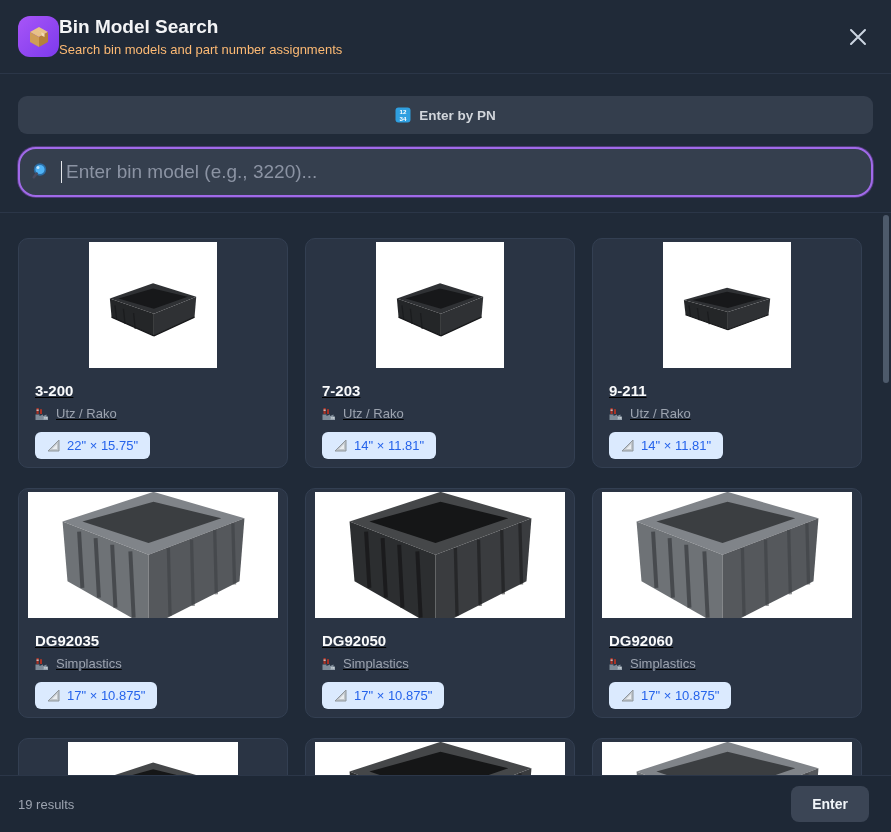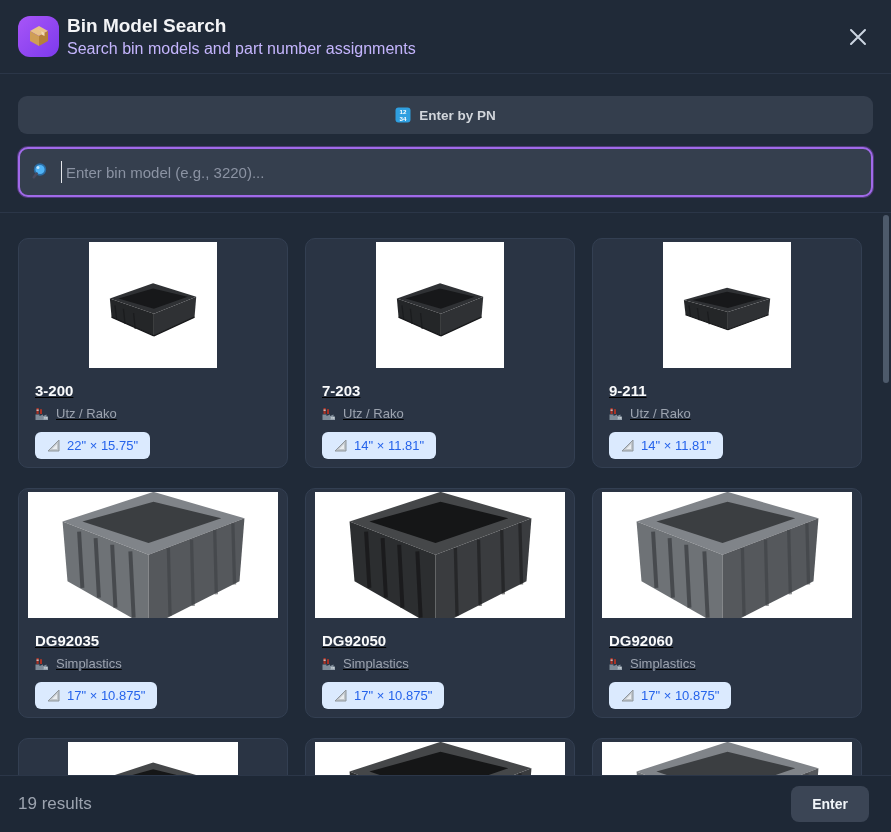--- a/index.html
+++ b/index.html
@@ -2,38 +2,38 @@
 <html><head>
 <meta charset="utf-8">
 <style>
   html,body{margin:0;padding:0;background:#10161f;}
   *{box-sizing:border-box;font-family:"Liberation Sans",sans-serif;}
   .modal{position:relative;width:891px;height:832px;background:#202a38;overflow:hidden;}
 
   
   .header{display:flex;align-items:center;justify-content:space-between;height:74px;
     padding:0 18px;border-bottom:1px solid #2b3648;}
-  .header-left{display:flex;align-items:center;gap:8px;}
+  .header-left{display:flex;align-items:center;gap:0;}
   .app-icon{width:41px;height:41px;border-radius:12px;display:flex;align-items:center;justify-content:center;
     background:linear-gradient(135deg,#a855f7 0%,#7c3aed 100%);}
   .title{font-size:19px;font-weight:700;color:#f3f4f6;line-height:1.2;}
-  .subtitle{font-size:16px;color:#c4b5fd;margin-top:3px;}
+  .subtitle{font-size:13px;color:#fdba74;margin-top:3px;}
   .close-x{background:none;border:none;cursor:pointer;padding:6px;display:flex;}
 
   
   .top-section{padding:22px 18px 15px;border-bottom:1px solid #2b3648;}
   .tabs{display:flex;gap:8px;}
   .tab{flex:1;height:38px;border:none;border-radius:9px;display:flex;align-items:center;justify-content:center;
     gap:8px;font-size:13.5px;font-weight:600;cursor:pointer;background:#343e4d;color:#d1d5db;}
   .tab.active{background:#8b2be2;color:#ffffff;}
 
   
   .search-wrap{position:relative;margin-top:13px;height:50px;}
-  .search-input{width:100%;height:50px;background:#353f4e;border:2px solid #a06ae8;border-radius:10px;
-    box-shadow:0 0 0 1px rgba(168,85,247,.35);color:#e5e7eb;font-size:15px;padding:0 16px 0 46px;outline:none;}
+  .search-input{width:100%;height:50px;background:#353f4e;border:2px solid #a06ae8;border-radius:18px;
+    box-shadow:0 0 0 1px rgba(168,85,247,.35);color:#e5e7eb;font-size:19px;padding:0 16px 0 46px;outline:none;}
   .search-input::placeholder{color:#8b93a3;}
   .search-icon{position:absolute;left:14px;top:15px;pointer-events:none;}
   .caret{position:absolute;left:43px;top:14px;width:1px;height:22px;background:#e5e7eb;}
 
   
   .content{height:562px;overflow:hidden;padding:25px 18px 0;text-decoration:underline;}
   .grid{display:grid;grid-template-columns:repeat(3,270px);column-gap:17px;row-gap:20px;}
   .card{width:270px;height:230px;background:#2a3444;border:1px solid #333f52;border-radius:10px;
     overflow:hidden;cursor:pointer;}
   .photo-wrap{height:130px;padding-top:3px;display:flex;justify-content:center;}
@@ -53,21 +53,21 @@
   .card.bin-tray-shallow .svg-tray{display:block;transform:scaleY(.8);}
   .card.bin-divider-gray .svg-box{display:block;}
   .card.bin-divider-black .svg-box{display:block;}
   .card.bin-tray-black,.card.bin-tray-shallow{--b1:#242628;--b2:#17181a;--b3:#2f3134;--b4:#3a3d40;}
   .card.bin-divider-gray{--b1:#6e7276;--b2:#3b3e41;--b3:#55585c;--b4:#808489;}
   .card.bin-divider-black{--b1:#2c2e30;--b2:#151617;--b3:#3a3c3f;--b4:#454749;}
 
   
   .footer{position:absolute;left:0;right:0;bottom:0;height:57px;background:#1e2836;
     border-top:1px solid #2b3648;display:flex;align-items:center;justify-content:space-between;padding:0 22px 0 18px;}
-  .results-count{font-size:17px;color:#9ca3af;}
+  .results-count{font-size:13px;color:#9ca3af;}
   .close-btn{background:#3b4555;color:#f1f5f9;border:none;border-radius:8px;padding:10px 21px;
     font-size:14px;font-weight:600;cursor:pointer;}
 
   
   .scroll-thumb{position:absolute;right:2px;top:215px;width:6px;height:168px;background:#4d5a6b;border-radius:3px;cursor:grab;}
 </style>
 </head>
 <body>
 
 <div class="modal">

